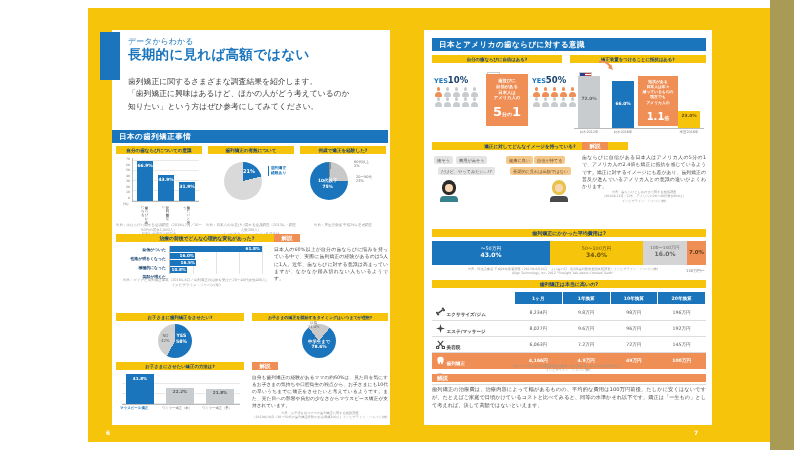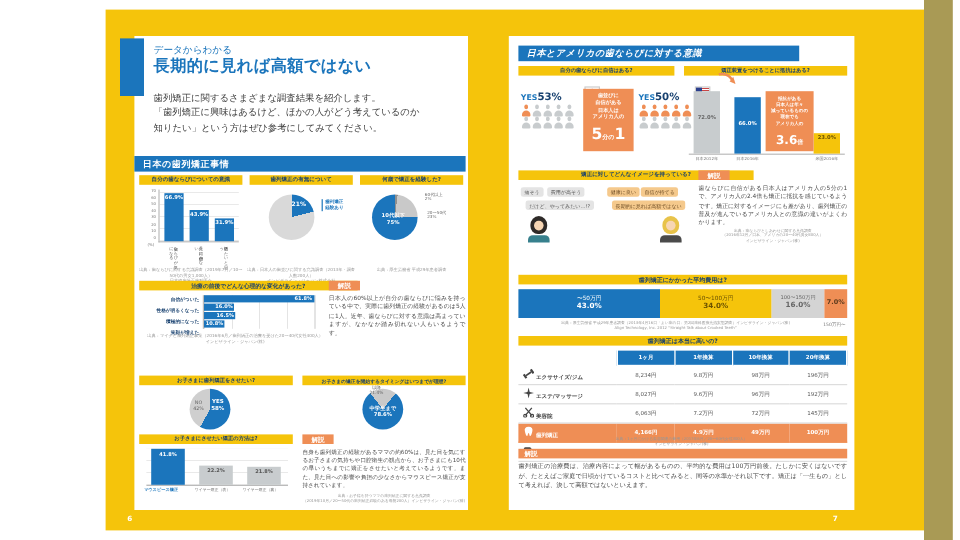--- a/index.html
+++ b/index.html
@@ -173,25 +173,25 @@
     <div class="abs" style="left:50px;top:376px;font-size:3.3px;color:#777;">ワイヤー矯正（表）</div>
     <div class="abs" style="left:90px;top:376px;font-size:3.3px;color:#777;">ワイヤー矯正（裏）</div>
 
     <div class="abs kpill" style="left:140px;top:332px;width:26px;height:8px;">解説</div>
     <div class="abs ktext" style="left:140px;top:344px;width:136px;font-size:4.7px;">自身も歯列矯正の経験があるママの約60%は、見た目を気にするお子さまの気持ちや口腔衛生の観点から、お子さまにも10代の早いうちまでに矯正をさせたいと考えているようです。また、見た目への影響や負担の少なさからマウスピース矯正が支持されています。</div>
     <div class="abs src" style="left:140px;top:381px;width:136px;font-size:3.2px;">出典：お子様を持つママの歯列矯正に関する意識調査
 （2019年10月／20〜50代の歯列矯正経験のある母親200人）インビザライン・ジャパン(株)</div>
   </div>
 
   <div class="abs page" id="rpage">
-    <div class="abs bluebar" style="left:8px;top:8px;width:234px;height:13px;font-style:italic;">日本とアメリカの歯ならびに対する意識</div>
+    <div class="abs bluebar" style="left:8px;top:8px;width:274px;height:13px;">日本とアメリカの歯ならびに対する意識</div>
 
     <div class="abs pill" style="left:8px;top:25px;width:130px;height:8px;font-size:4.4px;">自分の歯ならびに自信はある?</div>
     <div class="abs" style="left:10px;top:38px;">
-      <span style="font-size:6.5px;font-weight:bold;color:#1B75BC;">YES</span><span style="font-size:8.5px;font-weight:bold;color:#17406F;">53%</span>
+      <span style="font-size:6.5px;font-weight:bold;color:#1B75BC;">YES</span><span style="font-size:8.5px;font-weight:bold;color:#17406F;">10%</span>
       <div class="flag" style="width:11px;height:7.5px;background:#fff;border:.5px solid #ccc;position:relative;margin:2px 0 2px 14px;"><span style="position:absolute;left:3.4px;top:1.6px;width:3.8px;height:3.8px;border-radius:50%;background:#D03A3A;"></span></div>
       <div class="pgrid">
         <span class="person" style="--c:#EF8E55;"></span>
           <span class="person" style="--c:#C8CCCE;"></span>
           <span class="person" style="--c:#C8CCCE;"></span>
           <span class="person" style="--c:#C8CCCE;"></span>
           <span class="person" style="--c:#C8CCCE;"></span>
         <span class="person" style="--c:#C8CCCE;"></span>
           <span class="person" style="--c:#C8CCCE;"></span>
           <span class="person" style="--c:#C8CCCE;"></span>
@@ -241,21 +241,21 @@
     </div>
     <div class="abs" style="left:150px;top:100px;width:30px;font-size:3.4px;color:#777;text-align:center;">日本2012年</div>
     <div class="abs" style="left:184px;top:100px;width:30px;font-size:3.4px;color:#777;text-align:center;">日本2016年</div>
     <div class="abs" style="left:250px;top:100px;width:30px;font-size:3.4px;color:#777;text-align:center;">米国2016年</div>
     <div class="abs obox" style="left:214px;top:46px;width:40px;height:50px;padding-top:3px;box-sizing:border-box;">
       <div class="small" style="font-size:3.8px;">抵抗がある
 日本人は年々
 減っているものの
 現在でも
 アメリカ人の</div>
-      <div><span style="font-size:10px;line-height:1;">3.6</span><span class="mid">倍</span></div>
+      <div><span style="font-size:10px;line-height:1;">1.1</span><span class="mid">倍</span></div>
     </div>
 
     <div class="abs pill" style="left:8px;top:112px;width:196px;height:8px;font-size:4.6px;">矯正に対してどんなイメージを持っている?</div>
     <div class="abs" style="left:8px;top:124px;width:144px;height:50px;">
       <span class="bub abs" style="left:2px;top:2px;">痛そう</span>
       <span class="bub abs" style="left:24px;top:2px;">費用が高そう</span>
       <span class="bub abs" style="left:6px;top:13px;">だけど、やってみたい…!?</span>
       <span class="bub o abs" style="left:74px;top:2px;">健康に良い</span>
       <span class="bub o abs" style="left:102px;top:2px;">自信が持てる</span>
       <span class="bub o abs" style="left:78px;top:13px;">長期的に見れば高額ではない</span>

